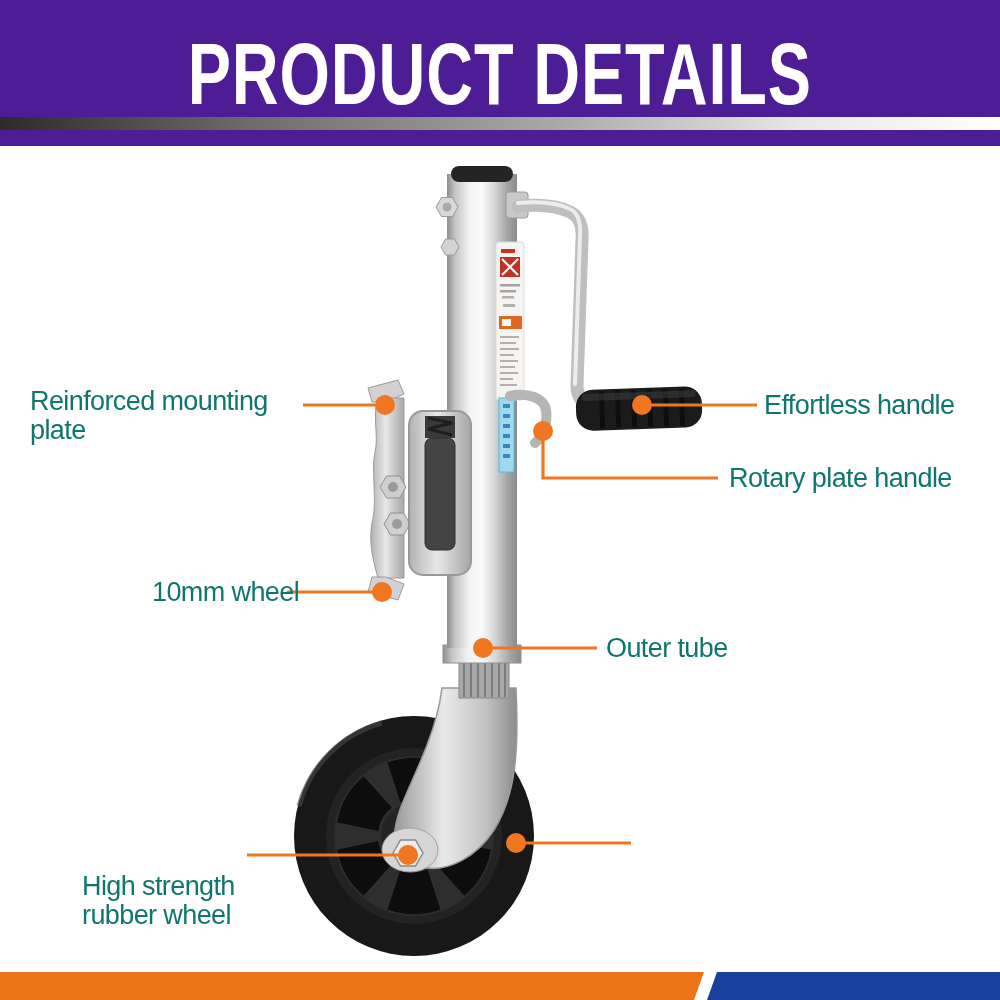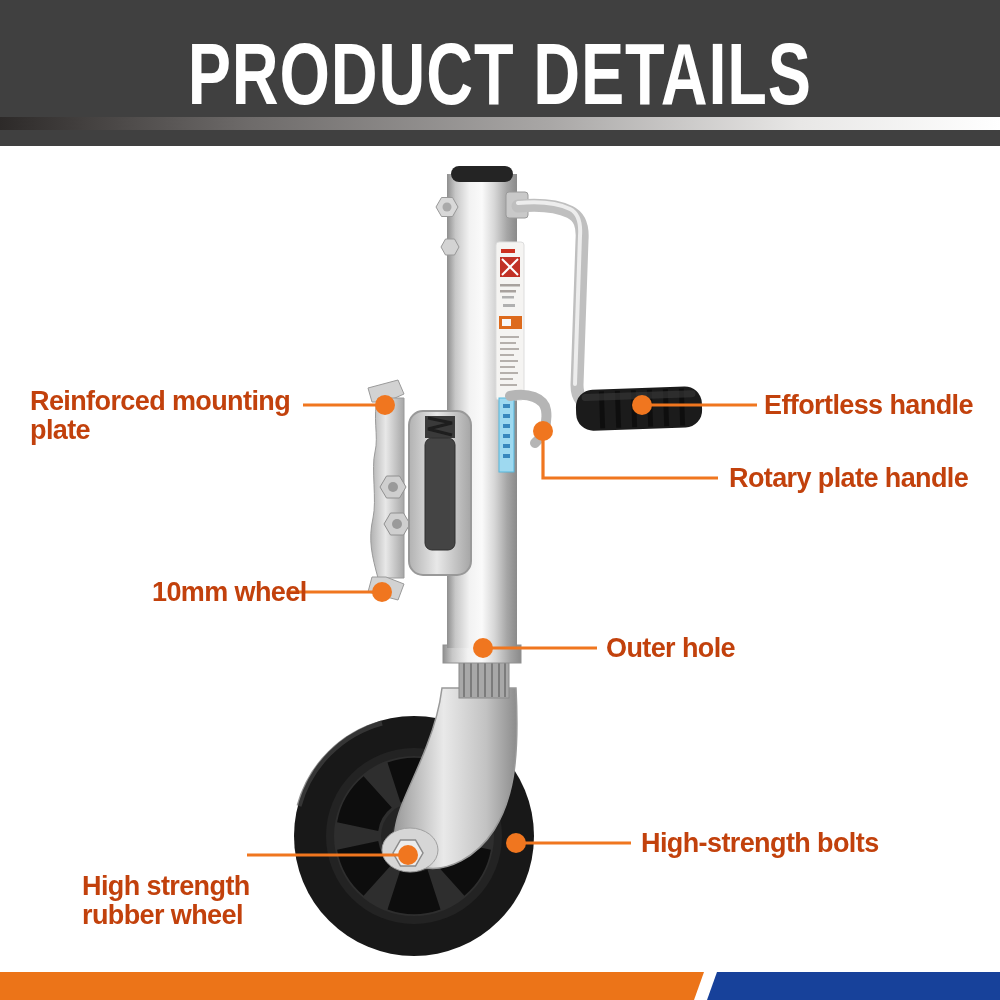--- a/index.html
+++ b/index.html
@@ -2,34 +2,34 @@
 <html><head>
 <meta charset="utf-8">
 <style>
   html,body{margin:0;padding:0;background:#ffffff;}
   .canvas{
     position:relative;width:1000px;height:1000px;background:#ffffff;
     overflow:hidden;font-family:"Liberation Sans",sans-serif;
   }
   .header{
     position:absolute;top:0;left:0;width:1000px;height:146px;
-    background:#404040;display:flex;align-items:center;justify-content:center;
+    background:#4c1d95;display:flex;align-items:center;justify-content:center;
   }
   .header-title{
     color:#ffffff;font-weight:700;font-size:72px;letter-spacing:1px;
     white-space:nowrap;transform:scale(0.9,1.22);transform-origin:center;
   }
   .gray-stripe{
     position:absolute;top:117px;left:0;width:1000px;height:13px;
     background:linear-gradient(90deg,#2d2a29 0%,#6e6b6a 25%,#a9a7a6 55%,#e8e7e6 80%,#ffffff 100%);
   }
   .scene{position:absolute;top:0;left:0;width:1000px;height:1000px;}
   .label{
-    position:absolute;font-weight:700;font-size:27px;line-height:29px;
-    color:#c2410c;letter-spacing:-0.6px;z-index:5;
+    position:absolute;font-weight:400;font-size:27px;line-height:29px;
+    color:#0f766e;letter-spacing:-0.6px;z-index:5;
   }
   .nowrap{white-space:nowrap;}
   .lbl-reinforced{left:30px;top:387px;width:278px;}
   .lbl-effortless{left:764px;top:391px;}
   .lbl-rotary{left:729px;top:464px;}
   .lbl-hole{left:152px;top:578px;}
   .lbl-outer{left:606px;top:634px;}
   .lbl-wheel{left:82px;top:840px;width:178px;margin-top:32px;}
   .lbl-bolts{left:641px;top:829px;}
 </style>
@@ -200,17 +200,16 @@
     </g>
 
     <polygon points="0,972 704,972 694,1000 0,1000" fill="#ec7418"></polygon>
     <polygon points="717,972 1000,972 1000,1000 707,1000" fill="#17419a"></polygon>
   </svg>
 
   <div class="label lbl-reinforced">Reinforced mounting plate</div>
   <div class="label lbl-rotary nowrap">Rotary plate handle</div>
   <div class="label lbl-effortless nowrap">Effortless handle</div>
   <div class="label lbl-hole nowrap">10mm wheel</div>
-  <div class="label lbl-outer nowrap">Outer hole</div>
+  <div class="label lbl-outer nowrap">Outer tube</div>
   <div class="label lbl-wheel">High strength rubber wheel</div>
-  <div class="label lbl-bolts nowrap">High-strength bolts</div>
 
 </div>
 
 </body></html>

